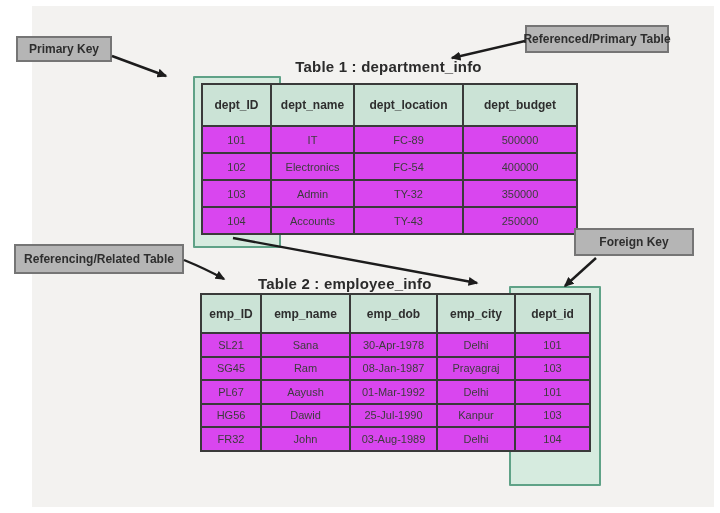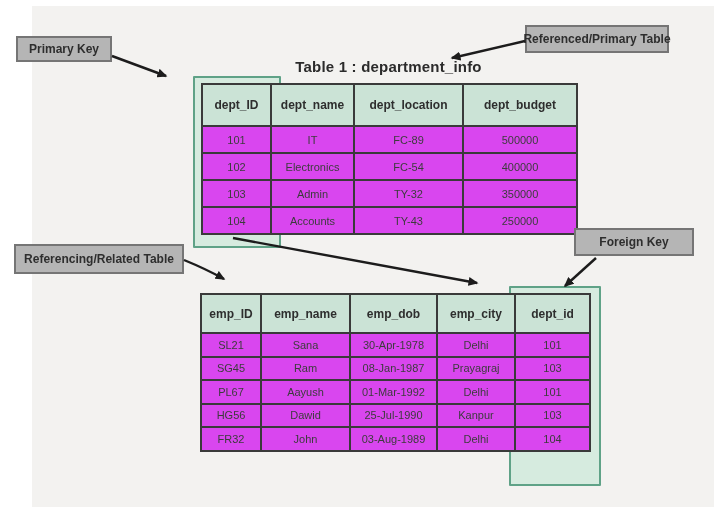--- a/index.html
+++ b/index.html
@@ -82,20 +82,21 @@
 </style>
 </head>
 <body>
 
 <div class="canvas">
 
   <div class="key-highlight" id="highlight-pk"></div>
   <div class="key-highlight" id="highlight-fk"></div>
 
   <div class="tbl-title" id="title1">Table 1 : department_info</div>
+  <div class="tbl-title" id="title2">Table 2 : employee_info</div>
 
   <table class="dbtable" id="table1">
     <colgroup>
       <col style="width:69px">
         <col style="width:83px">
         <col style="width:109px">
         <col style="width:114px">
     </colgroup>
     <thead>
         <tr>

